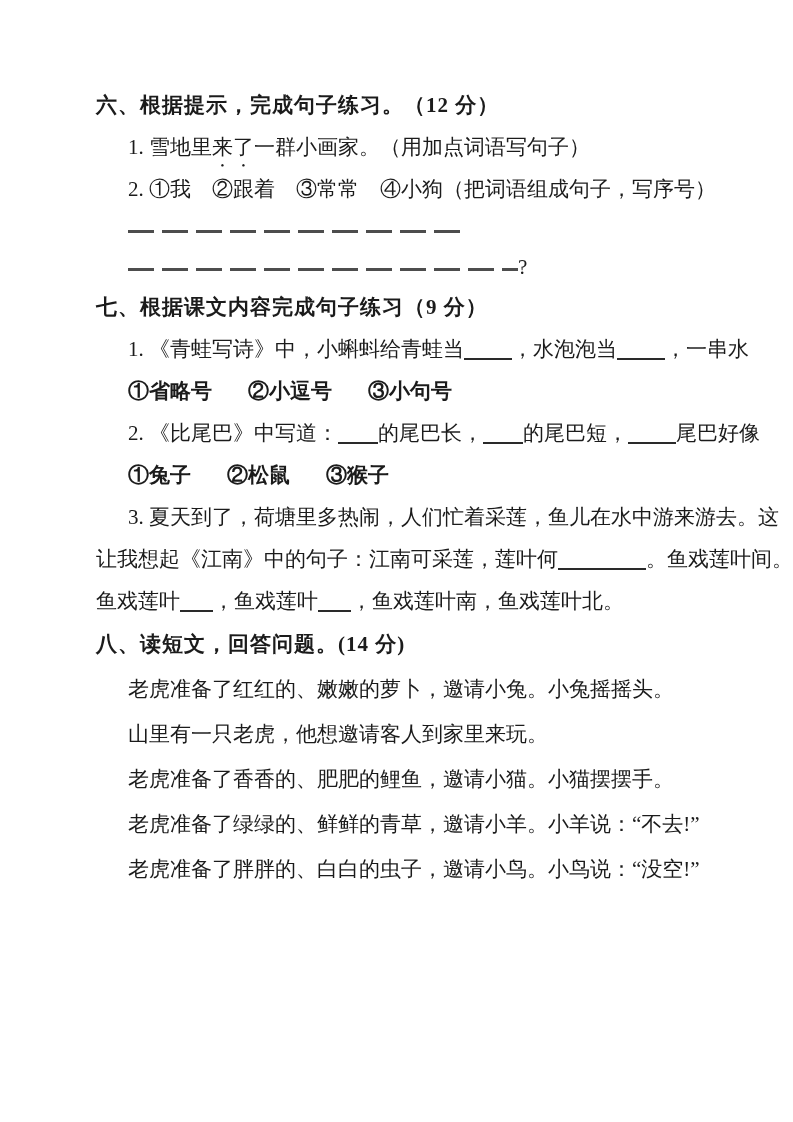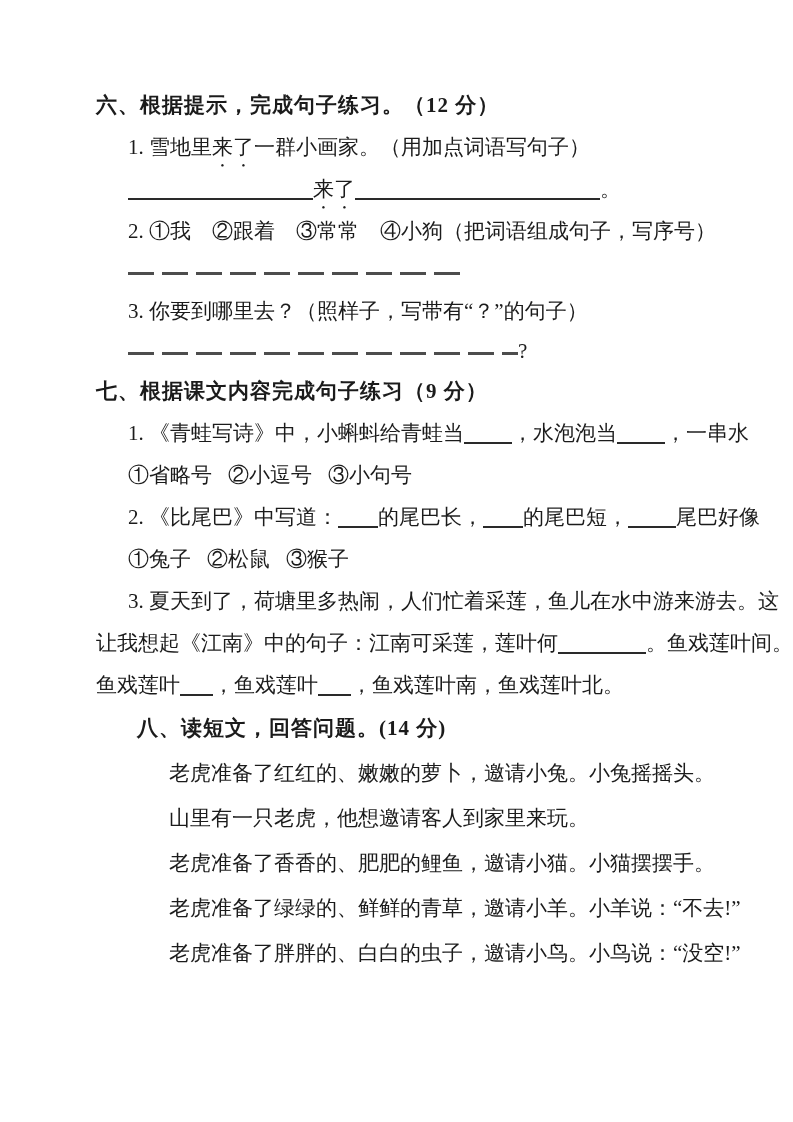--- a/index.html
+++ b/index.html
@@ -26,21 +26,20 @@
     line-height: 42px;
     white-space: nowrap;
   }
   .line.short {
     height: 38px;
     line-height: 38px;
   }
   .s8 .line {
     height: 45px;
     line-height: 45px;
-    margin-left: 41px;
   }
   .heading {
     font-weight: bold;
     letter-spacing: 1px;
   }
   .indent { padding-left: 32px; }
   .emph {
     -webkit-text-emphasis: filled dot #1b1b1b;
     text-emphasis: filled dot #1b1b1b;
     -webkit-text-emphasis-position: under right;
@@ -63,41 +62,40 @@
   .dashline {
     display: inline-block;
     height: 3px;
     background: repeating-linear-gradient(to right, #4d4d4d 0 26px, transparent 26px 34px);
     vertical-align: 3px;
   }
   .dashline.w332 { width: 332px; }
   .dashline.w390 { width: 390px; }
   .options {
     display: flex;
-    gap: 16px;
+    gap: 36px;
     padding-left: 32px;
+    font-weight: bold;
   }
 </style>
 </head>
 <body>
 
 <div class="page">
 
   <div>
     <div class="line heading">六、根据提示，完成句子练习。（12 分）</div>
 
     <div class="line indent"><span>1. 雪地里</span><span class="emph">来了</span><span>一群小画家。（用加点词语写句子）</span></div>
 
-    <div class="line indent"><span class="blank w185"></span><span class="emph">来了</span><span class="blank w245"></span><span>。</span></div>
 
     <div class="line indent">2. ①我　②跟着　③常常　④小狗（把词语组成句子，写序号）</div>
 
     <div class="line short indent"><span class="dashline w332"></span></div>
 
-    <div class="line indent">3. 你要到哪里去？（照样子，写带有“？”的句子）</div>
 
     <div class="line short indent"><span class="dashline w390"></span><span>?</span></div>
 
   </div>
 
   <div>
     <div class="line heading">七、根据课文内容完成句子练习（9 分）</div>
 
     <div class="line indent"><span>1. 《青蛙写诗》中，小蝌蚪给青蛙当</span><span class="blank w48"></span><span>，水泡泡当</span><span class="blank w48"></span><span>，一串水</span></div>
 

